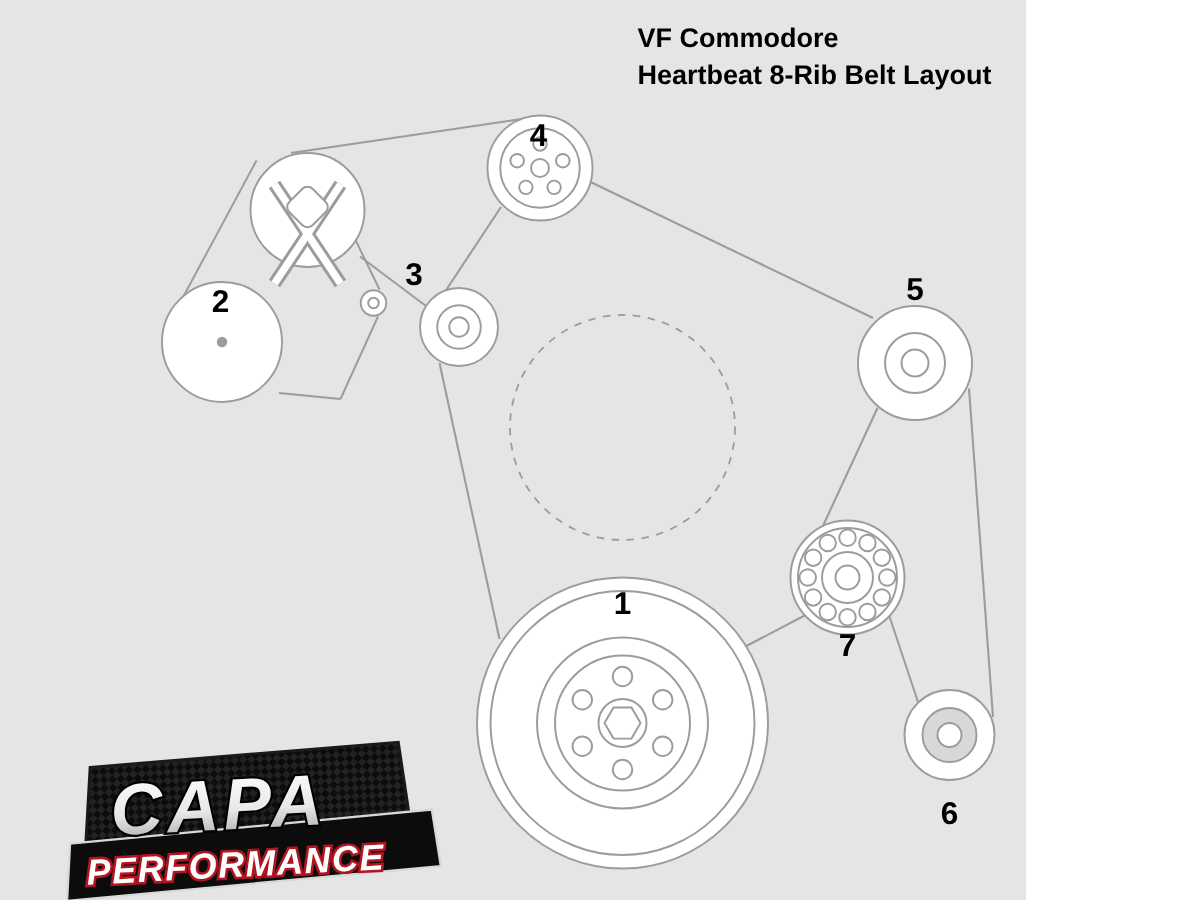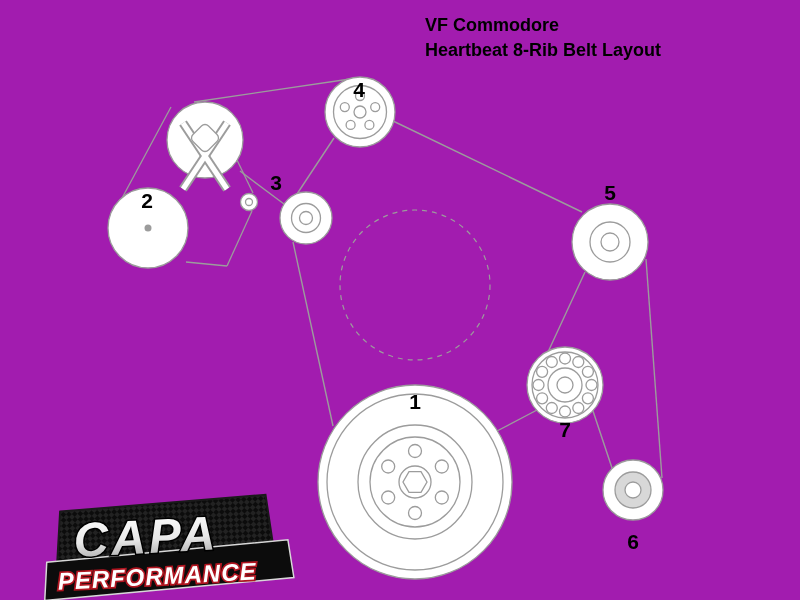--- a/index.html
+++ b/index.html
@@ -1,16 +1,16 @@
 <!DOCTYPE html>
 <html><head>
 <meta charset="utf-8">
 <style>
   html,body{margin:0;padding:0;background:#ffffff;}
-  .stage{position:relative;width:800px;height:600px;background:#a21caf;overflow:hidden;
+  .stage{position:relative;width:684px;height:600px;background:#e5e5e5;overflow:hidden;
          font-family:"Liberation Sans",sans-serif;}
   svg{display:block;}
   .ln{stroke:#9c9c9c;stroke-width:1.3;fill:none;}
   .ln-fill{stroke:#9c9c9c;stroke-width:1.3;fill:#ffffff;}
   .belt{stroke:#9c9c9c;stroke-width:1.4;fill:none;}
   .dash{stroke:#9c9c9c;stroke-width:1.2;fill:none;stroke-dasharray:5 5;}
   .num{font-family:"Liberation Sans",sans-serif;font-size:21px;font-weight:bold;fill:#000;text-anchor:middle;}
   .ttl{font-family:"Liberation Sans",sans-serif;font-size:18px;font-weight:bold;fill:#000;}
   .capa{font-family:"Liberation Sans",sans-serif;font-size:48px;font-weight:bold;font-style:italic;
         fill:url(#silverGrad);stroke:#000000;stroke-width:3;paint-order:stroke fill;letter-spacing:3px;}

